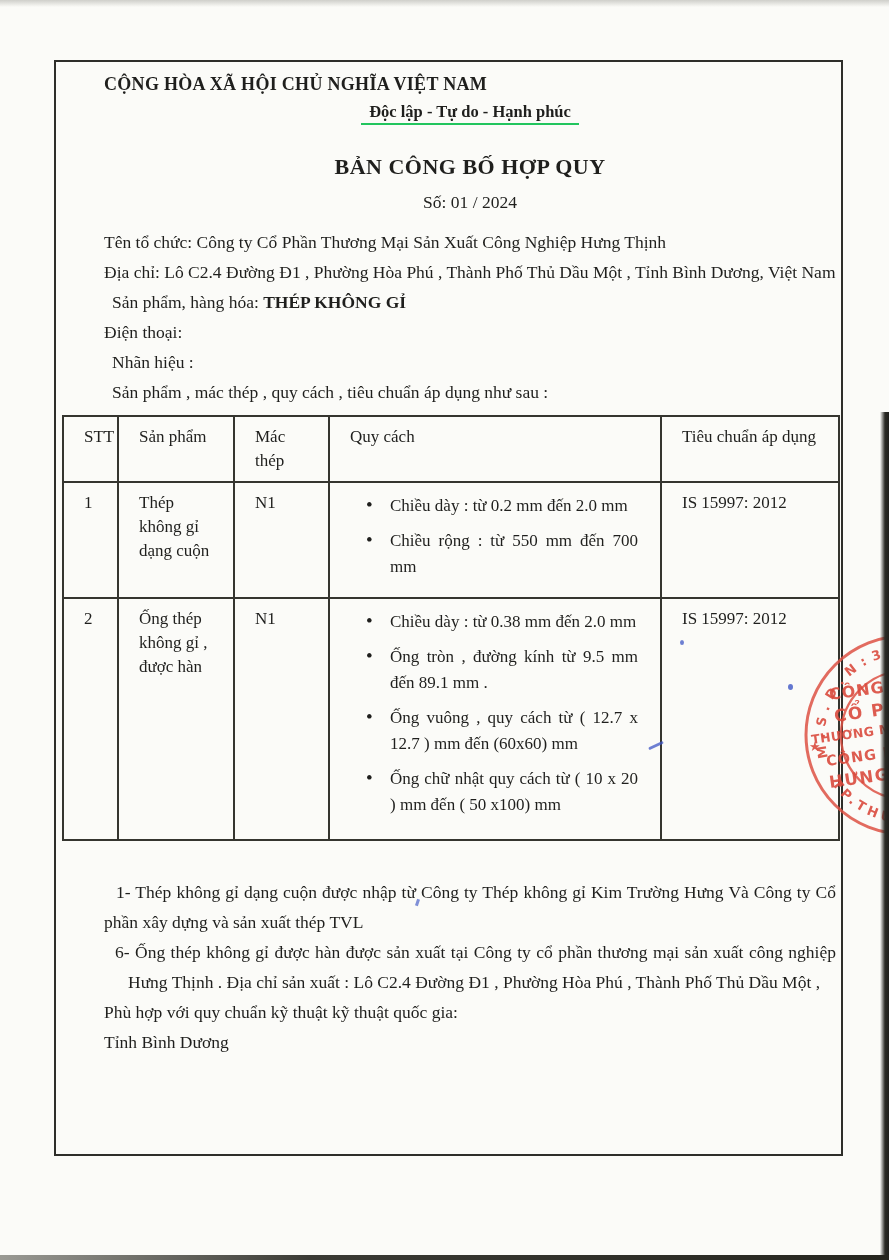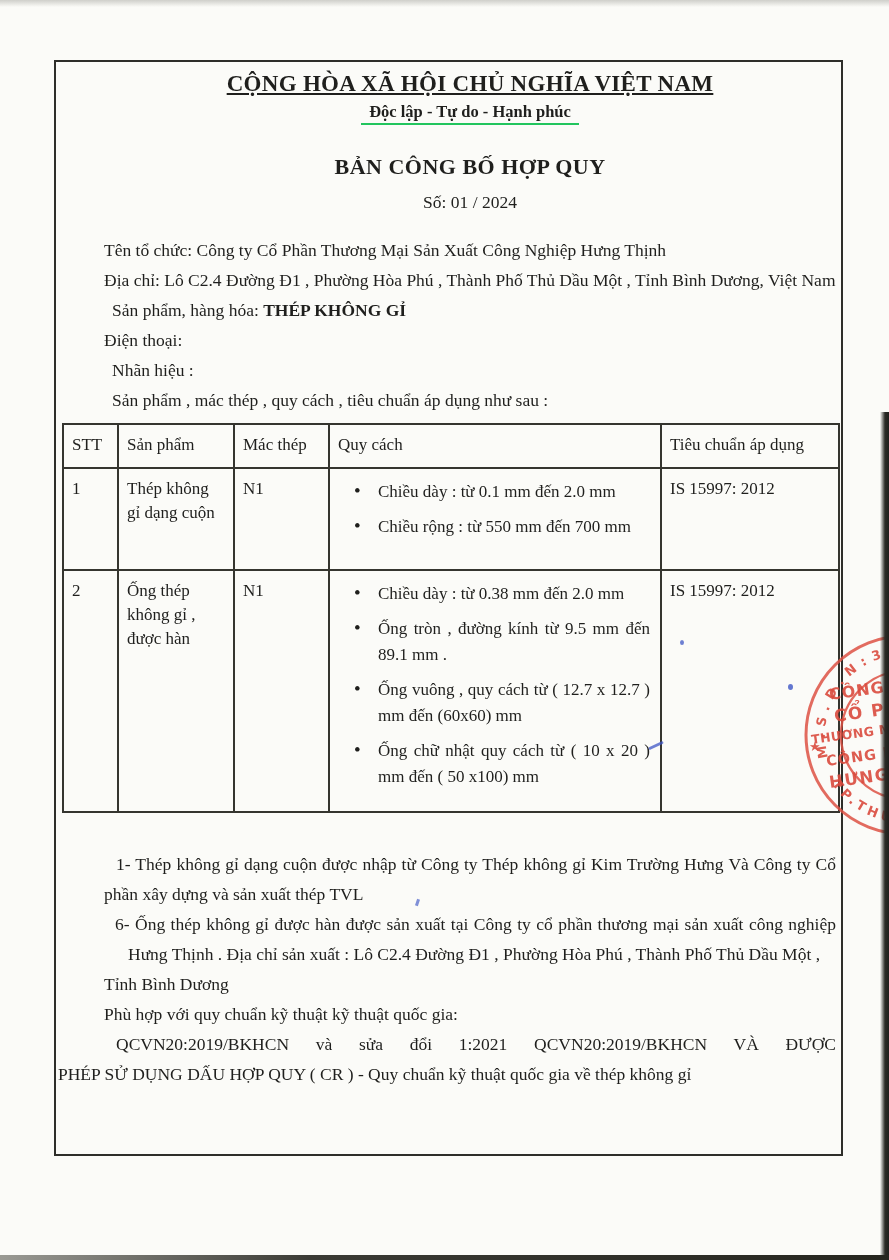--- a/index.html
+++ b/index.html
@@ -15,35 +15,35 @@
   .edge-bottom { position:absolute; left:0; bottom:0; width:889px; height:5px;
     background:linear-gradient(to right,#9a9a94,#3a3a34 35%,#26261f); }
 
   .page-frame { position:absolute; left:54px; top:60px; width:789px; height:1096px;
     border:2px solid #2e2e2a; box-sizing:border-box; }
 
   .content { position:absolute; left:56px; top:62px; width:787px;
     padding:10px 7px 0 48px; box-sizing:border-box;
     font-size:17.5px; line-height:30px; }
 
-  .h-country { text-align:center; font-weight:bold; font-size:23px; line-height:24px; letter-spacing:.3px;text-decoration:underline; }
+  .h-country { text-align:left; font-weight:bold; font-size:18px; line-height:24px; letter-spacing:.3px; }
   .h-motto   { text-align:center; margin-top:4px; line-height:22px; }
   .h-motto span { font-weight:bold; font-size:16.5px; border-bottom:2px solid #22c55e; padding:0 8px 2px; }
   .h-title   { text-align:center; font-weight:bold; font-size:22px; margin-top:30px; line-height:28px; letter-spacing:.5px; }
   .h-number  { text-align:center; margin-top:8px; line-height:26px; }
 
   p.info { margin:0; text-align:justify; }
-  p.info.first { margin-top:20px;font-family:Liberation Serif, serif; }
+  p.info.first { margin-top:12px;font-family:Liberation Serif, serif; }
   p.info.indent { margin-left:8px; }
   .bold { font-weight:bold; }
 
   table.doc { border-collapse:collapse; table-layout:fixed; width:776px;
     margin:8px 0 0 -42px; font-size:17px; }
   table.doc th, table.doc td { border:2px solid #35352f; vertical-align:top;
-    font-weight:normal; text-align:left; padding:8px 8px; line-height:24px; }
+    font-weight:normal; text-align:left; padding:8px 20px; line-height:24px; }
   table.doc thead th { height:26px; }
   td.c-stt { text-align:center; }
   td.c-mac { text-align:center; }
   td.c-sp  { text-align:justify; padding:8px 10px; line-height:27px;margin-top:32px; }
   td.c-qc  { padding:6px 6px 4px 6px; }
   td.c-std { padding:8px 8px; }
   tr.r1 td { height:84px; }
   tr.r2 td { height:224px; }
   ul.qc { list-style:none; margin:2px 0 0 0; padding:0 2px 0 40px; }
   ul.qc li { position:relative; text-align:justify; line-height:26px; margin-bottom:9px; }
@@ -114,21 +114,21 @@
         <th>Tiêu chuẩn áp dụng</th>
       </tr>
     </thead>
     <tbody>
       <tr class="r1">
         <td class="c-stt">1</td>
         <td class="c-sp">Thép không gỉ dạng cuộn</td>
         <td class="c-mac">N1</td>
         <td class="c-qc">
           <ul class="qc">
-            <li>Chiều dày : từ 0.1 mm đến 2.0 mm</li>
+            <li>Chiều dày : từ 0.2 mm đến 2.0 mm</li>
             <li>Chiều rộng : từ 550 mm đến 700 mm</li>
           </ul>
         </td>
         <td class="c-std">IS 15997: 2012</td>
       </tr>
       <tr class="r2">
         <td class="c-stt">2</td>
         <td class="c-sp">Ống thép không gỉ , được hàn</td>
         <td class="c-mac">N1</td>
         <td class="c-qc">
@@ -140,26 +140,22 @@
           </ul>
         </td>
         <td class="c-std">IS 15997: 2012</td>
       </tr>
     </tbody>
   </table>
 
   <div class="notes">
     <p class="note note1">1-  Thép không gỉ dạng cuộn được nhập từ Công ty Thép không gỉ Kim Trường Hưng Và Công ty Cổ phần xây dựng và sản xuất thép TVL</p>
     <p class="note note2">6-  Ống thép không gỉ được hàn được sản xuất tại Công ty cổ phần thương mại sản xuất công nghiệp Hưng Thịnh . Địa chỉ sản xuất : Lô C2.4 Đường Đ1 , Phường Hòa Phú , Thành Phố Thủ Dầu Một ,</p>
+    <p class="note">Phù hợp với quy chuẩn kỹ thuật kỹ thuật quốc gia:</p>
     <p class="note">Tỉnh Bình Dương</p>
-    <p class="note">Phù hợp với quy chuẩn kỹ thuật kỹ thuật quốc gia:</p>
-    <p class="cr">
-      <span class="cr-line1">QCVN20:2019/BKHCN và sửa đổi 1:2021 QCVN20:2019/BKHCN VÀ ĐƯỢC</span>
-      <span class="cr-line2">PHÉP SỬ DỤNG DẤU HỢP QUY ( CR ) -  Quy chuẩn kỹ thuật quốc gia về thép không gỉ</span>
-    </p>
   </div>
 </div>
 
 <svg class="stamp" width="250" height="270" viewBox="0 0 250 270">
   <defs>
     <path id="arcTop" d="M 60.8 157.4 A 80 80 0 1 1 211.2 102.6"></path>
     <path id="arcBottom" d="M 63 179 A 88 88 0 0 0 209 179"></path>
   </defs>
   <circle class="s-ring-outer" cx="136" cy="130" r="99"></circle>
   <circle class="s-ring-inner" cx="136" cy="130" r="64"></circle>

